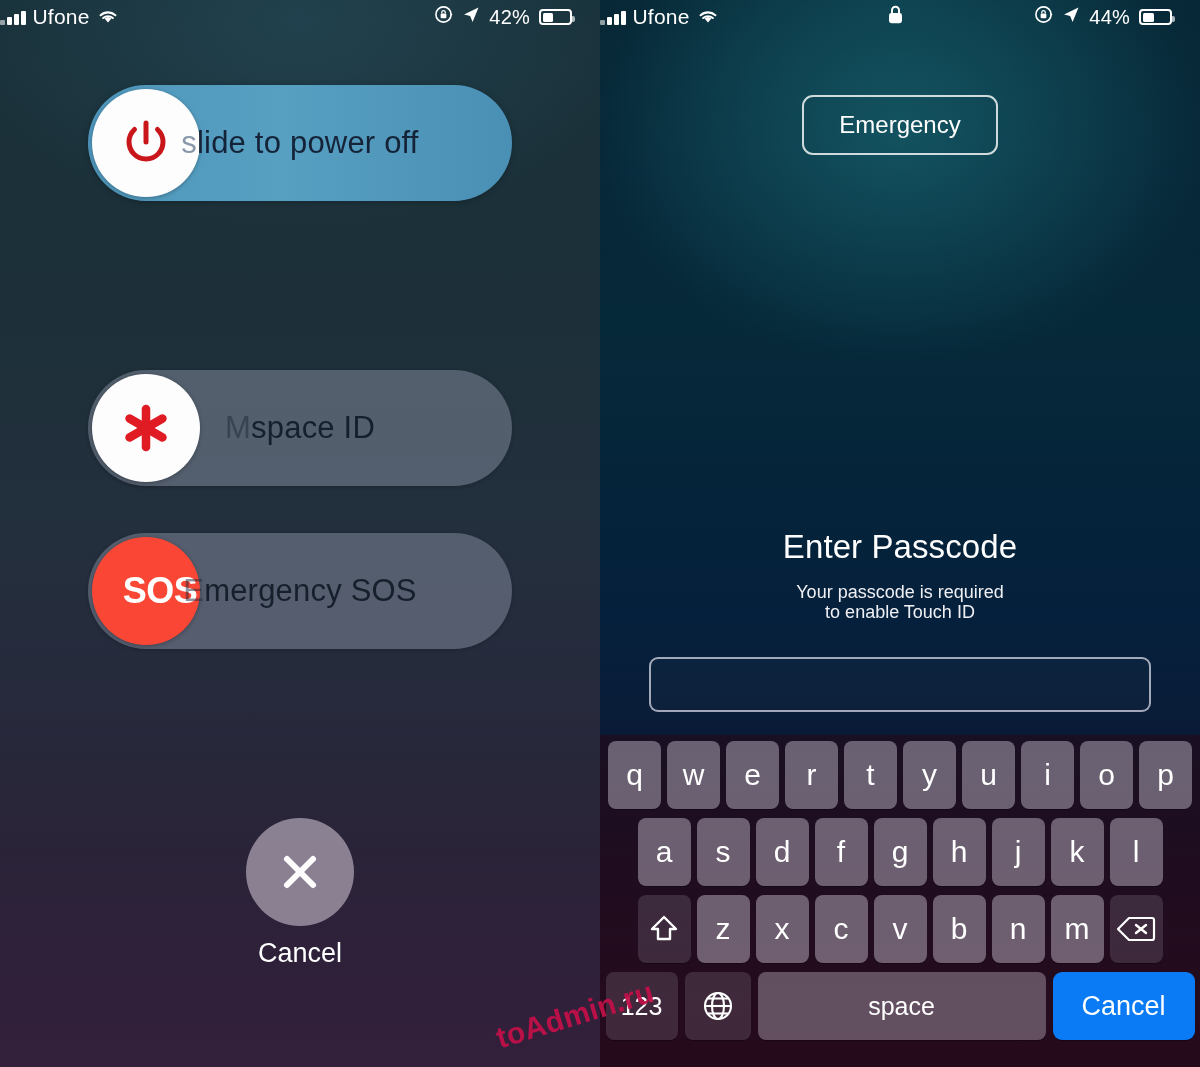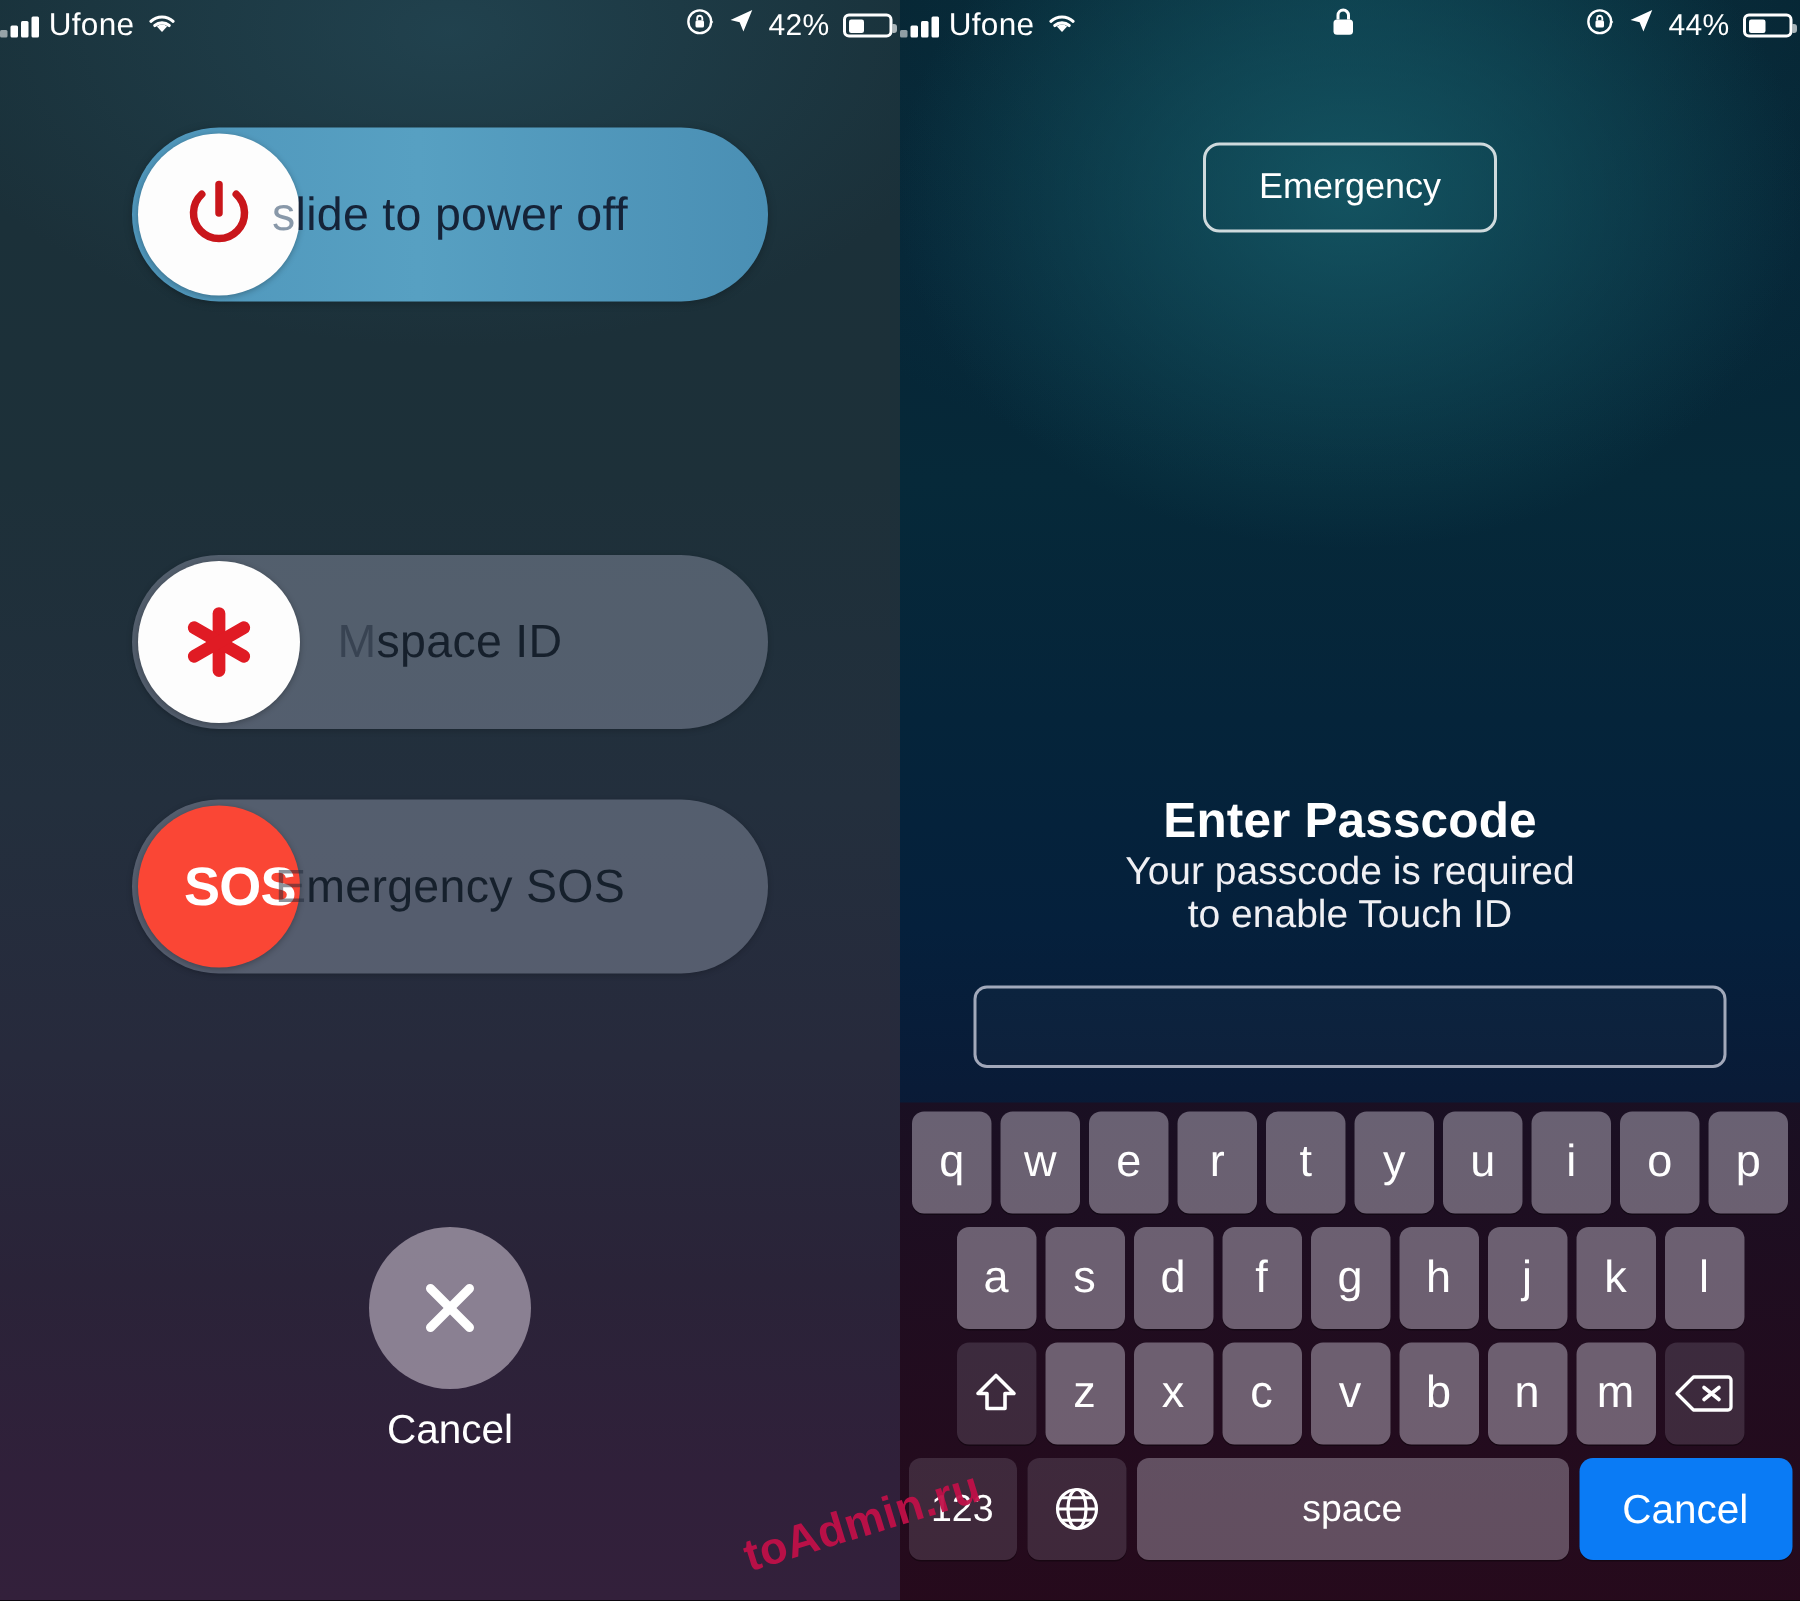--- a/index.html
+++ b/index.html
@@ -33,21 +33,21 @@
 
   
   .statusbar {
     position: absolute; top: 0; left: 0; width: 100%; height: 34px;
     display: flex; align-items: center;
     color: #fff; font-size: 21px; letter-spacing: .2px;
   }
   .sb-left { display: flex; align-items: center; gap: 7px; }
   .sb-center { position: absolute; left: 0; right: 0; display: flex;
                justify-content: center; align-items: center; gap: 9px; pointer-events: none; }
-  .sb-right { position: absolute; right: 5px; display: flex; align-items: center; gap: 9px; }
+  .sb-right { position: absolute; right: 28px; display: flex; align-items: center; gap: 9px; }
 
   .bars { display: flex; align-items: flex-end; gap: 2.5px; height: 15px; }
   .bars i { display: block; width: 4.5px; background: #fff; border-radius: 1px; }
   .bars i:nth-child(1) { height: 5px; opacity: .55; }
   .bars i:nth-child(2) { height: 8px; }
   .bars i:nth-child(3) { height: 11px; }
   .bars i:nth-child(4) { height: 14px; }
   .carrier { font-size: 21px; }
   .sb-time { font-size: 21px; font-weight: 400; }
   .pct { font-size: 20px; }
@@ -115,22 +115,22 @@
     width: 196px; height: 60px; border-radius: 11px;
     border: 2px solid rgba(255,255,255,0.80);
     background: transparent;
     display: flex; align-items: center; justify-content: center;
     color: #fff; font-size: 24px;
   }
   .passcode-block {
     position: absolute; left: 0; right: 0; top: 528px;
     display: flex; flex-direction: column; align-items: center;
   }
-  .pc-title { color: #fff; font-size: 33px; font-weight: 700; letter-spacing: .1px; }
-  .pc-sub { color: #f0f0f4; font-size: 26px; line-height: 1.12; text-align: center; margin-top: 0; }
+  .pc-title { color: #fff; font-size: 33px; font-weight: 400; letter-spacing: .1px; }
+  .pc-sub { color: #f0f0f4; font-size: 18px; line-height: 1.12; text-align: center; margin-top: 16px; }
   .pc-field {
     position: absolute; top: 657px; left: 49px;
     width: 502px; height: 55px; border-radius: 9px;
     border: 2px solid rgba(220,222,235,0.72);
     background: rgba(255,255,255,0.025);
   }
 
   
   .keyboard {
     position: absolute; left: 0; bottom: 0; width: 600px; height: 332px;

